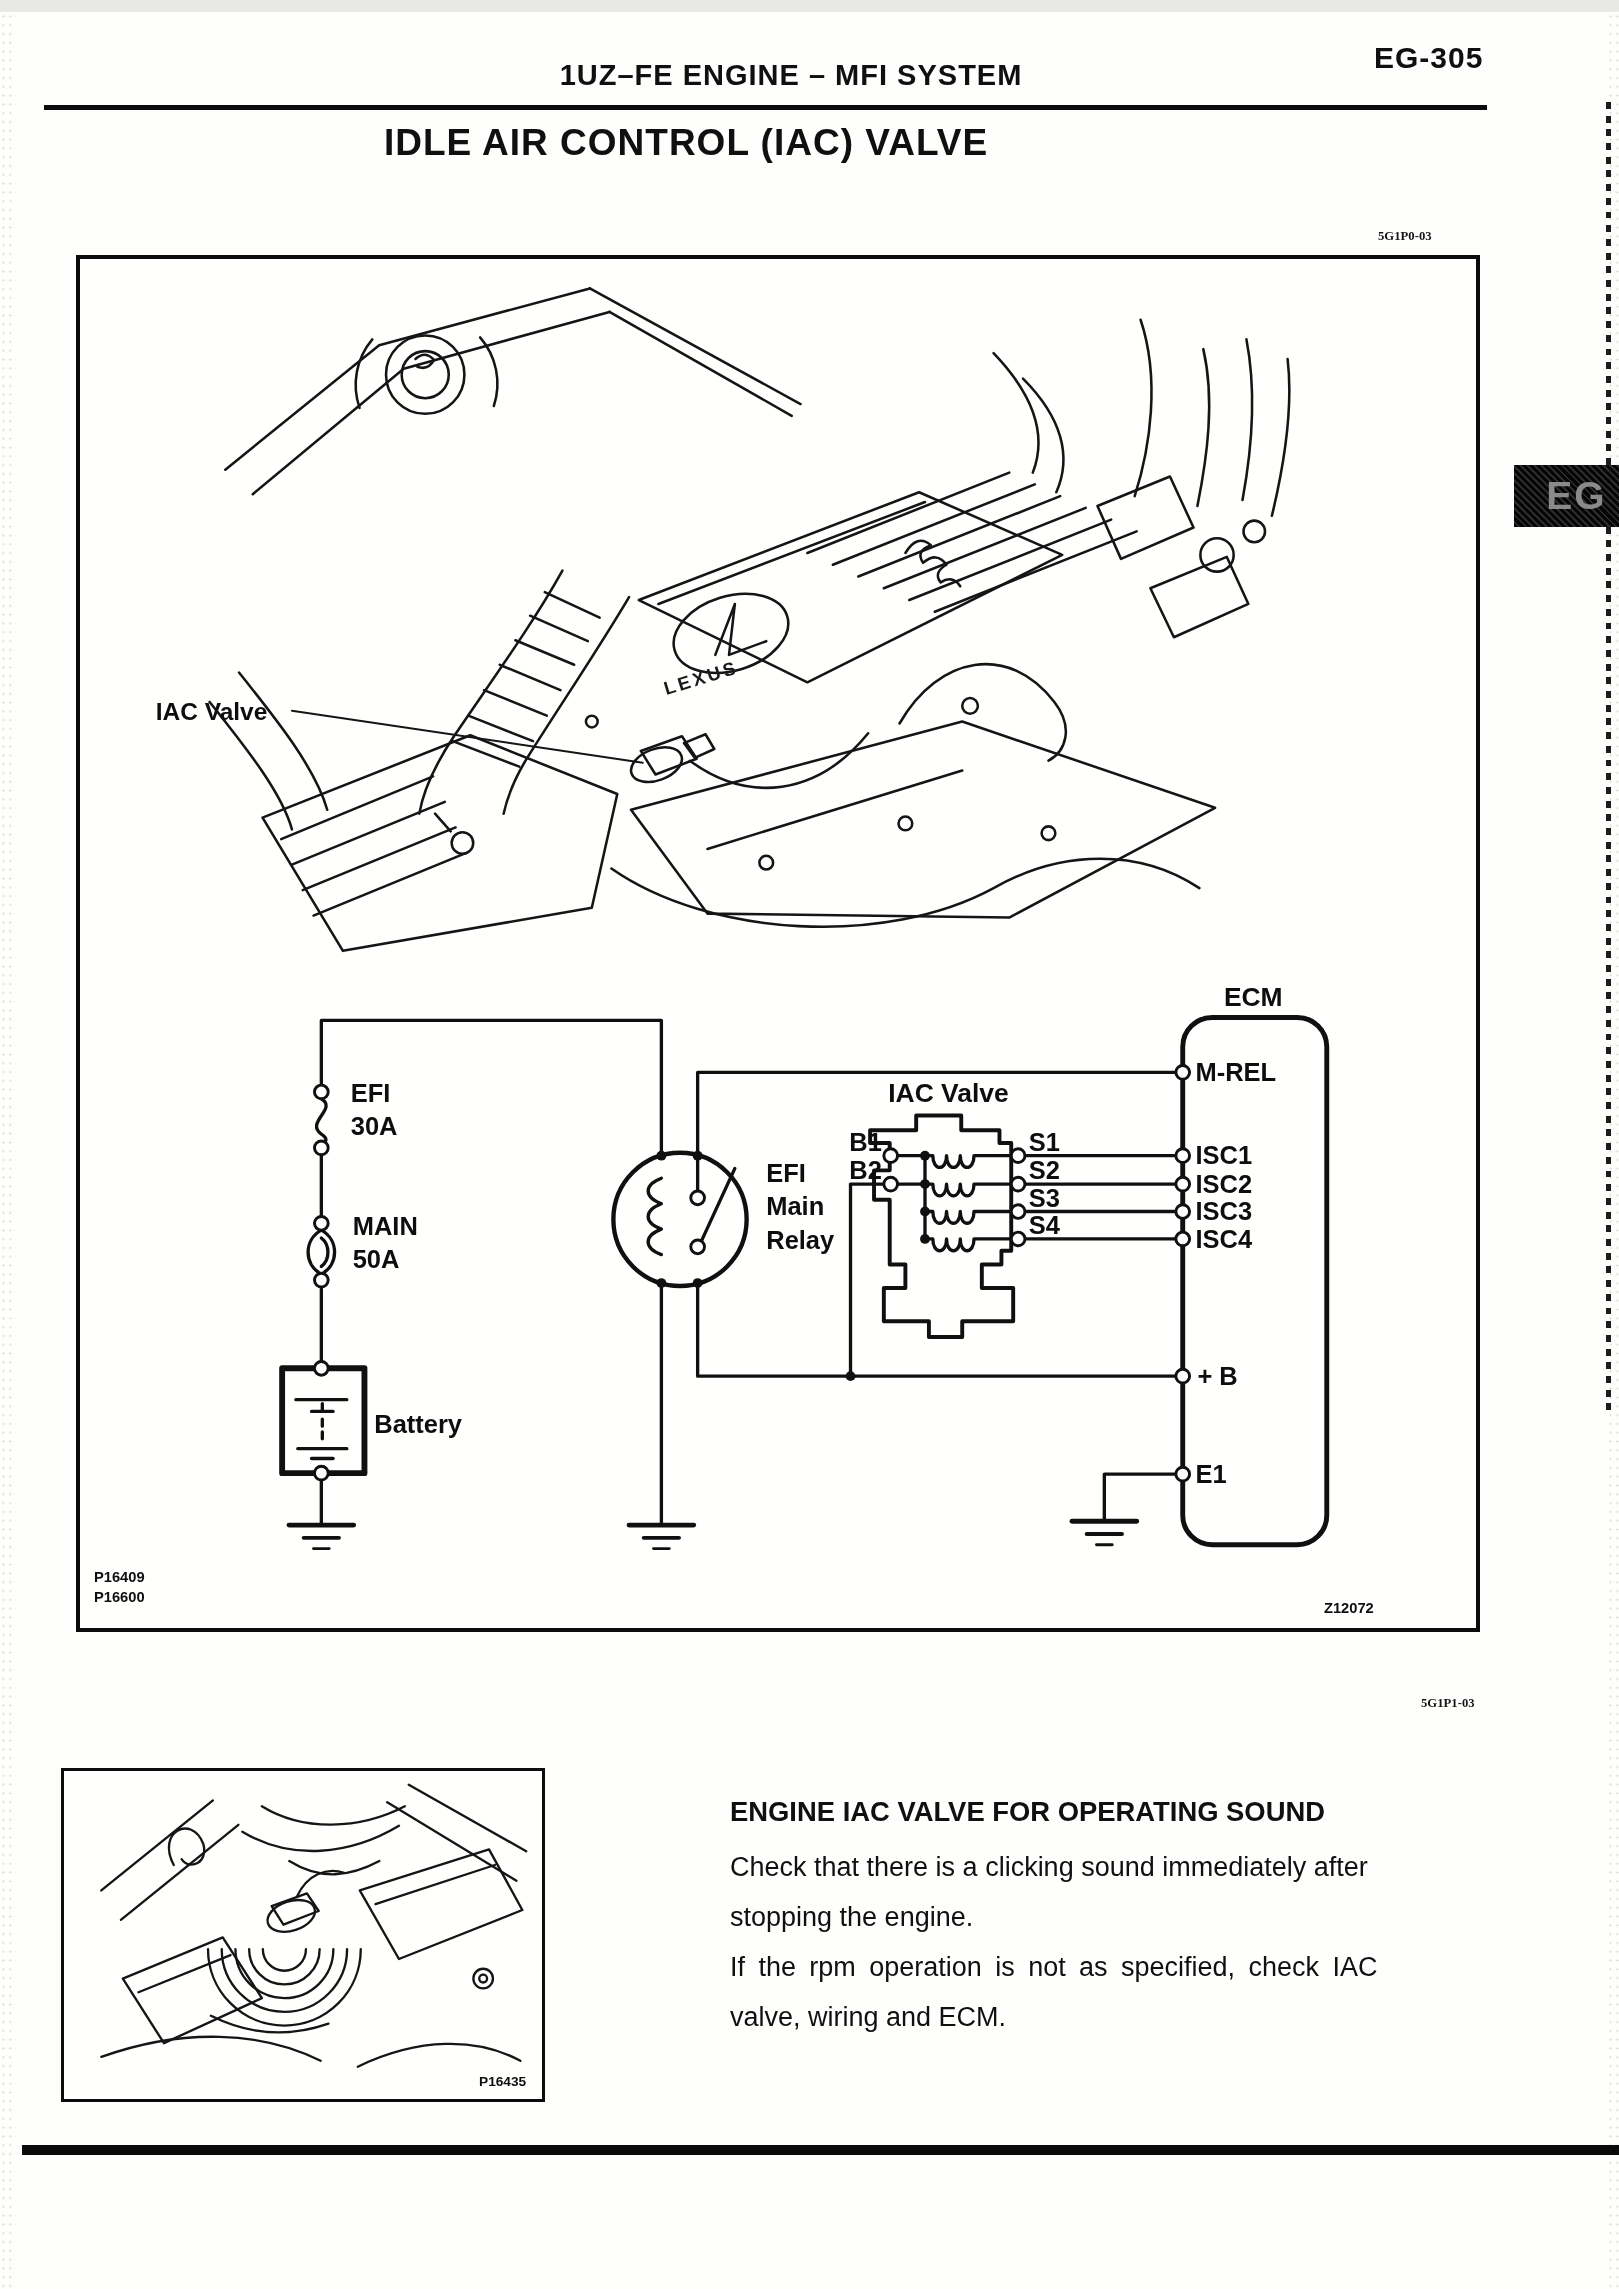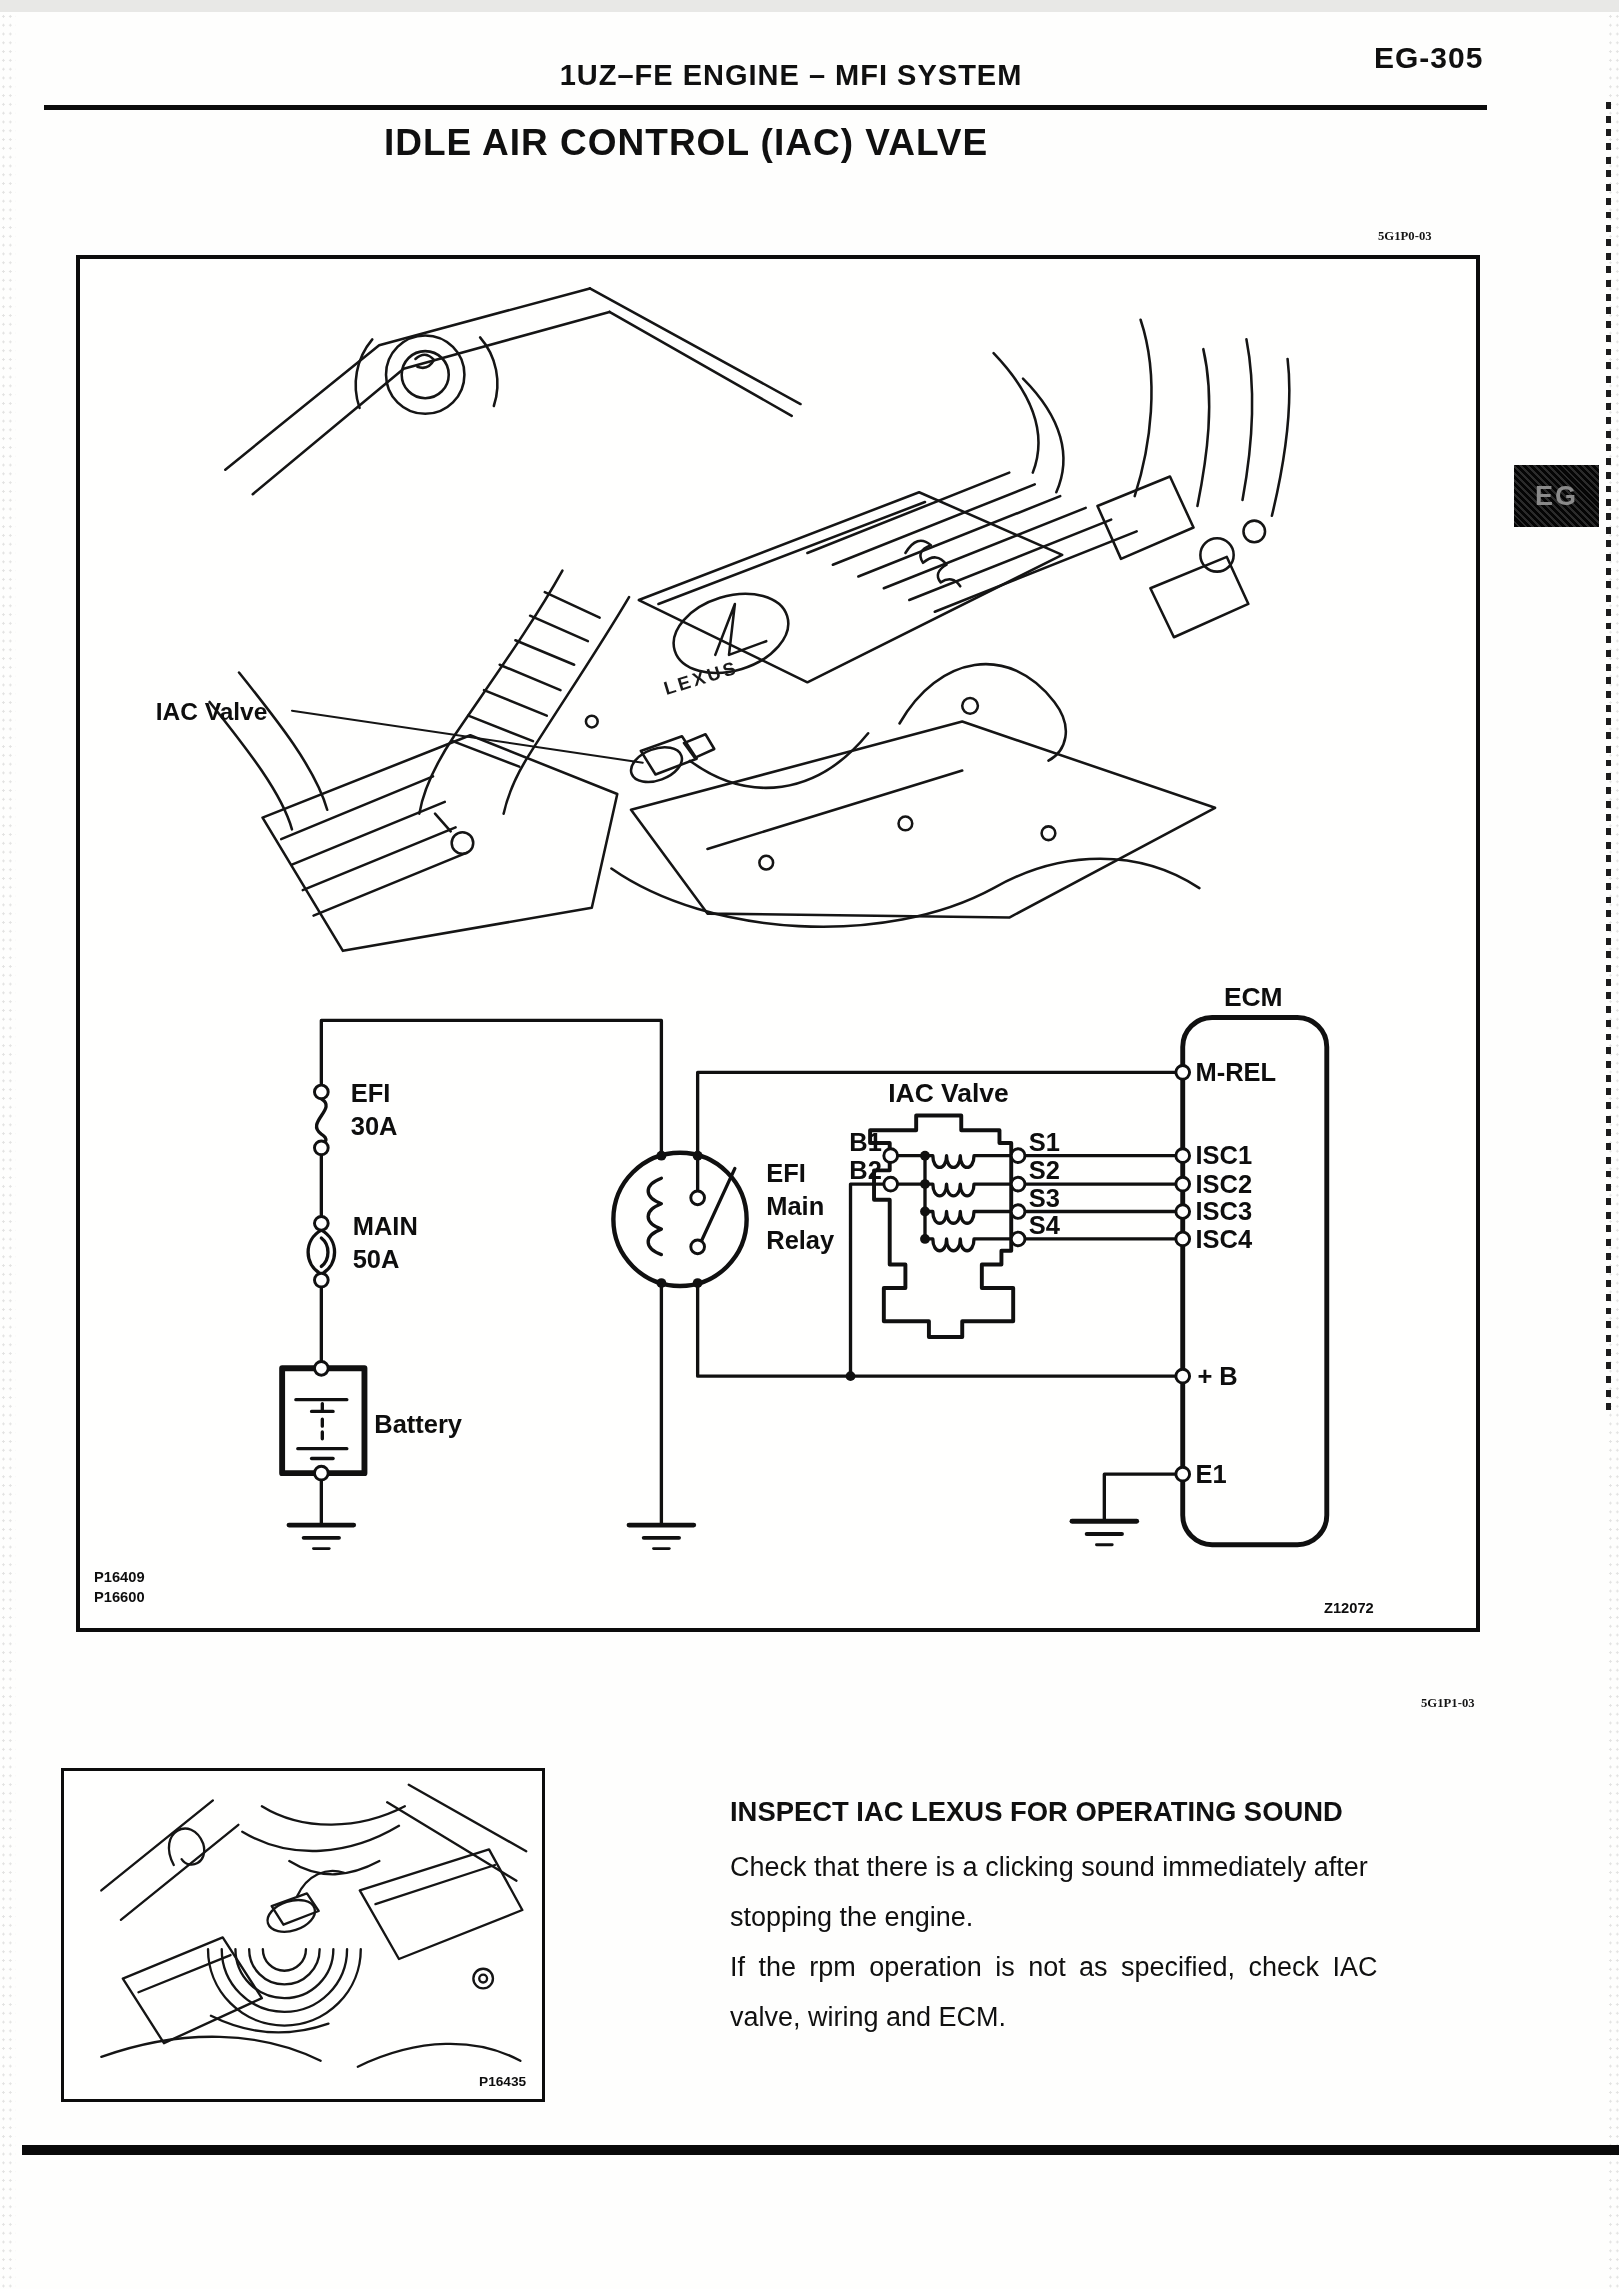--- a/index.html
+++ b/index.html
@@ -26,22 +26,22 @@
   .fig-code{font-weight:bold;font-size:12.7px;color:#161616;font-family:Liberation Serif, serif;}
   .figure-box{position:absolute;border:4.9px solid #0c0c0c;background:#fffffe;}
   .figure-box-sm{position:absolute;border:3.9px solid #0c0c0c;background:#fffffe;}
   .section-head{font-weight:bold;font-size:36px;letter-spacing:0.5px;}
   .inspect-title{font-weight:bold;font-size:27.4px;margin:0 0 13.7px 0;white-space:nowrap;}
   .body-line{font-size:27px;line-height:50px;white-space:nowrap;}
   .body-line.spread{word-spacing:5.9px;}
   .eg-tab{
     position:absolute;background:
       repeating-linear-gradient(45deg,#050505 0 2.9px,#2b2b2b 2.9px 4.9px);
-    color:#8a8a8a;font-weight:bold;font-size:27px;letter-spacing:2px;
-    display:flex;align-items:center;justify-content:center;
+    color:#8a8a8a;font-weight:bold;font-size:39px;letter-spacing:2px;
+    display:flex;align-items:center;justify-content:center;padding-left:20px;
   }
   .bottom-bar{position:absolute;background:#0a0a0a;}
   svg text{font-family:"Liberation Sans",sans-serif;fill:#0e0e0e;}
   .wt{font-weight:bold;font-size:26px;}
   .wt-big{font-weight:bold;font-size:27px;}
   .wt-sm{font-weight:bold;font-size:15px;}
   .wt-logo{font-weight:bold;font-size:19px;letter-spacing:3px;fill:#1a1a1a;}
 </style>
 </head>
 <body>
@@ -302,21 +302,21 @@
         </g>
         <path d="M38,292 C122,262 202,266 262,296"></path>
         <path d="M300,302 C362,272 422,272 466,296"></path>
         <path d="M150,250 C190,270 230,272 270,258"></path>
       </g>
       <text x="472" y="322" text-anchor="end" style="font-weight:bold;font-size:14px;">P16435</text>
     </svg>
   </div>
 
   <div class="abs" style="left:730px;top:1784px;width:755px;white-space:normal;">
-    <div class="inspect-title">INSPECT IAC LEXUS FOR OPERATING SOUND</div>
+    <div class="inspect-title">ENGINE IAC VALVE FOR OPERATING SOUND</div>
     <div class="body-line">Check that there is a clicking sound immediately after</div>
     <div class="body-line">stopping the engine.</div>
     <div class="body-line spread">If the rpm operation is not as specified, check IAC</div>
     <div class="body-line">valve, wiring and ECM.</div>
   </div>
 
   <div class="bottom-bar" style="left:21.6px;top:2133px;width:1598px;height:9.8px;"></div>
 
 </div>
 

